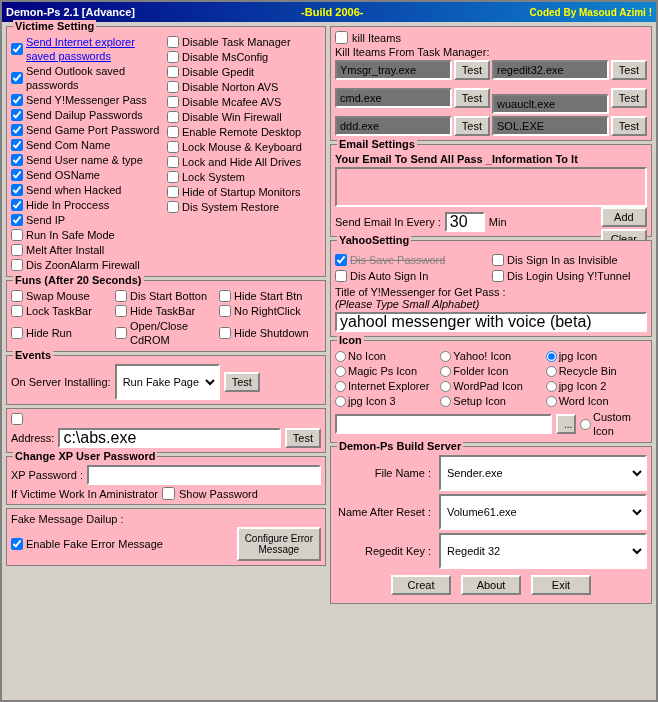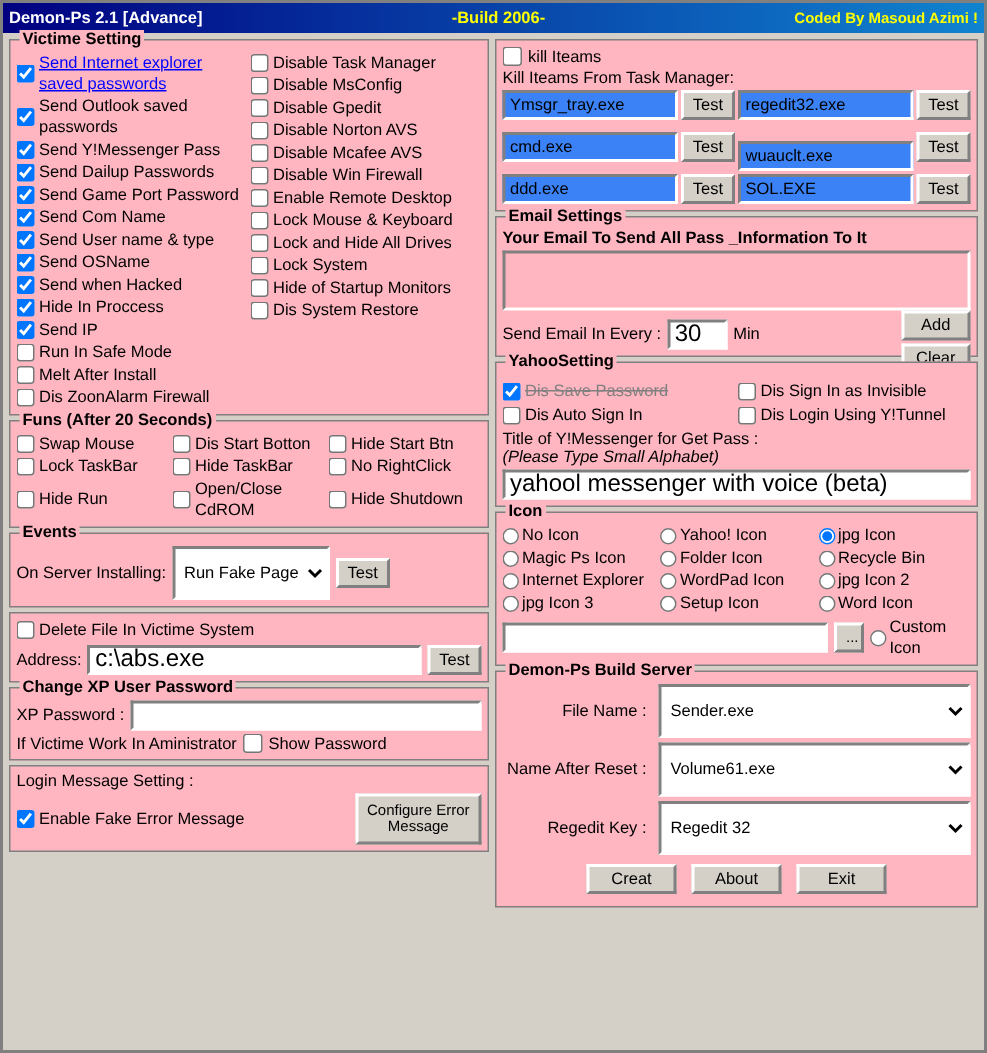--- a/index.html
+++ b/index.html
@@ -111,21 +111,21 @@
       color: blue;
     }
     .row {
       display: flex;
       align-items: center;
       gap: 4px;
     }
     .kill-input {
       width: 110px;
       height: 20px;
-      background: #3b82f6;
+      background: #737373;
       border: 2px solid;
       border-color: #808080 #ffffff #ffffff #808080;
       padding: 1px 3px;
       font-size: 11px;
     }
     .email-textarea {
       width: 100%;
       height: 40px;
       background: #ffb6c1;
       border: 2px solid;
@@ -355,21 +355,20 @@
           <select class="win-select">
             <option>Run Fake Page</option>
           </select>
           <button class="win-button">Test</button>
         </div>
       </div>
 
       <div class="group-box pink-bg" style="padding-top:4px;">
         <div class="checkbox-item">
           <input type="checkbox" style="">
-          <span>Delete File In Victime System</span>
         </div>
         <div class="row" style="margin-top:3px;">
           <span>Address:</span>
           <input type="text" class="win-input" value="c:\abs.exe" style="flex: 1 1 0%;">
           <button class="win-button">Test</button>
         </div>
       </div>
 
       <div class="group-box pink-bg" style="padding-top:8px;">
         <div class="group-box-title" style="background:#ffb6c1;">Change XP User Password</div>
@@ -379,21 +378,21 @@
         </div>
         <div class="row" style="margin-top:2px;">
           <span>If Victime Work In Aministrator</span>
           <input type="checkbox" style="">
           <span>Show Password</span>
         </div>
       </div>
 
       <div class="group-box pink-bg" style="padding-top:4px;">
         <div class="row">
-          <span>Login Message Setting :</span>
+          <span>Fake Message Dailup :</span>
         </div>
         <div class="row" style="margin-top:2px;">
           <div style="flex:1;">
             <div class="checkbox-item">
               <input type="checkbox" checked="" style="">
               <span>Enable Fake Error Message</span>
             </div>
           </div>
           <button class="win-button" style="height:34px; white-space:pre-line; font-size:10px;">Configure Error
 Message</button>

